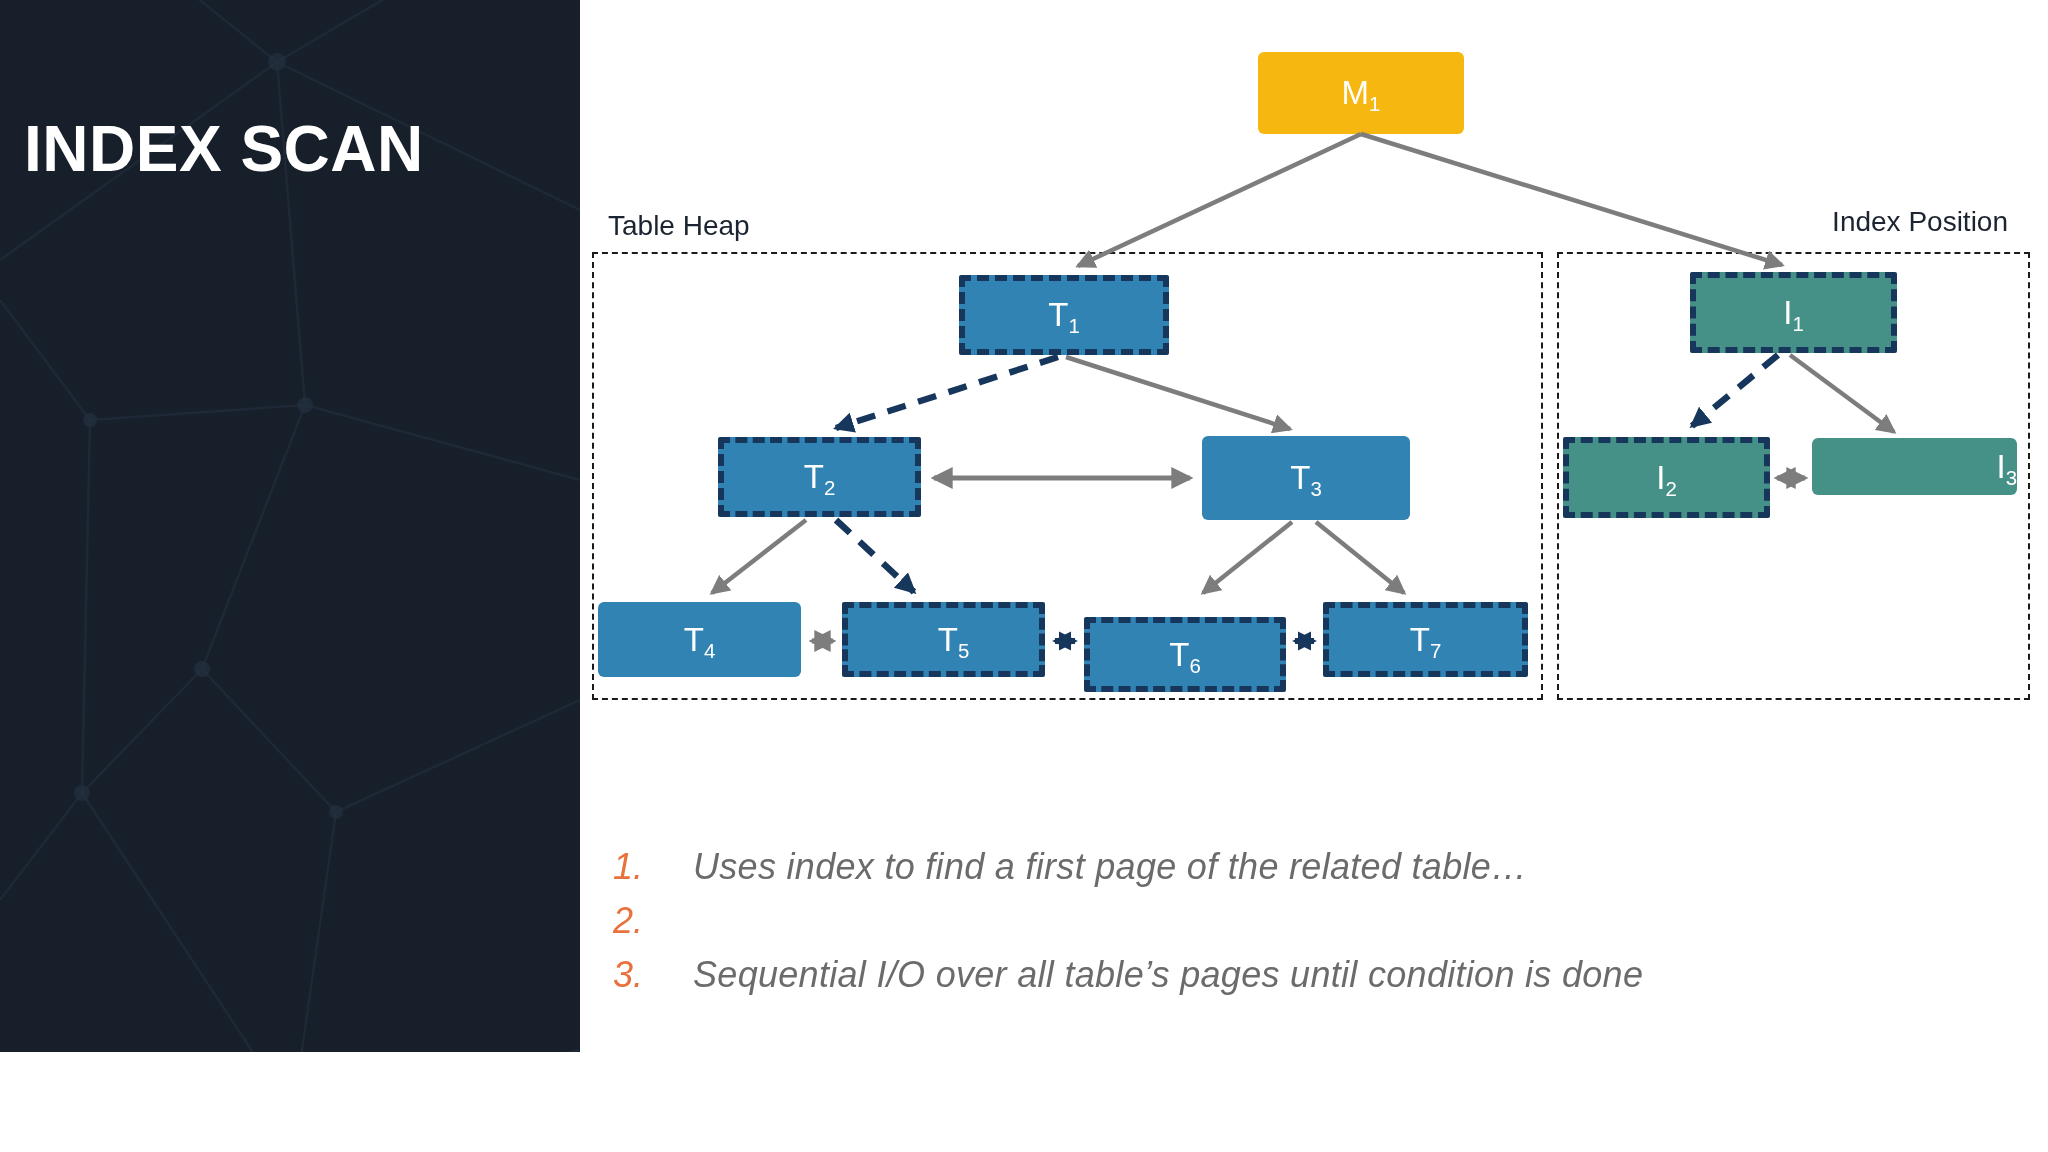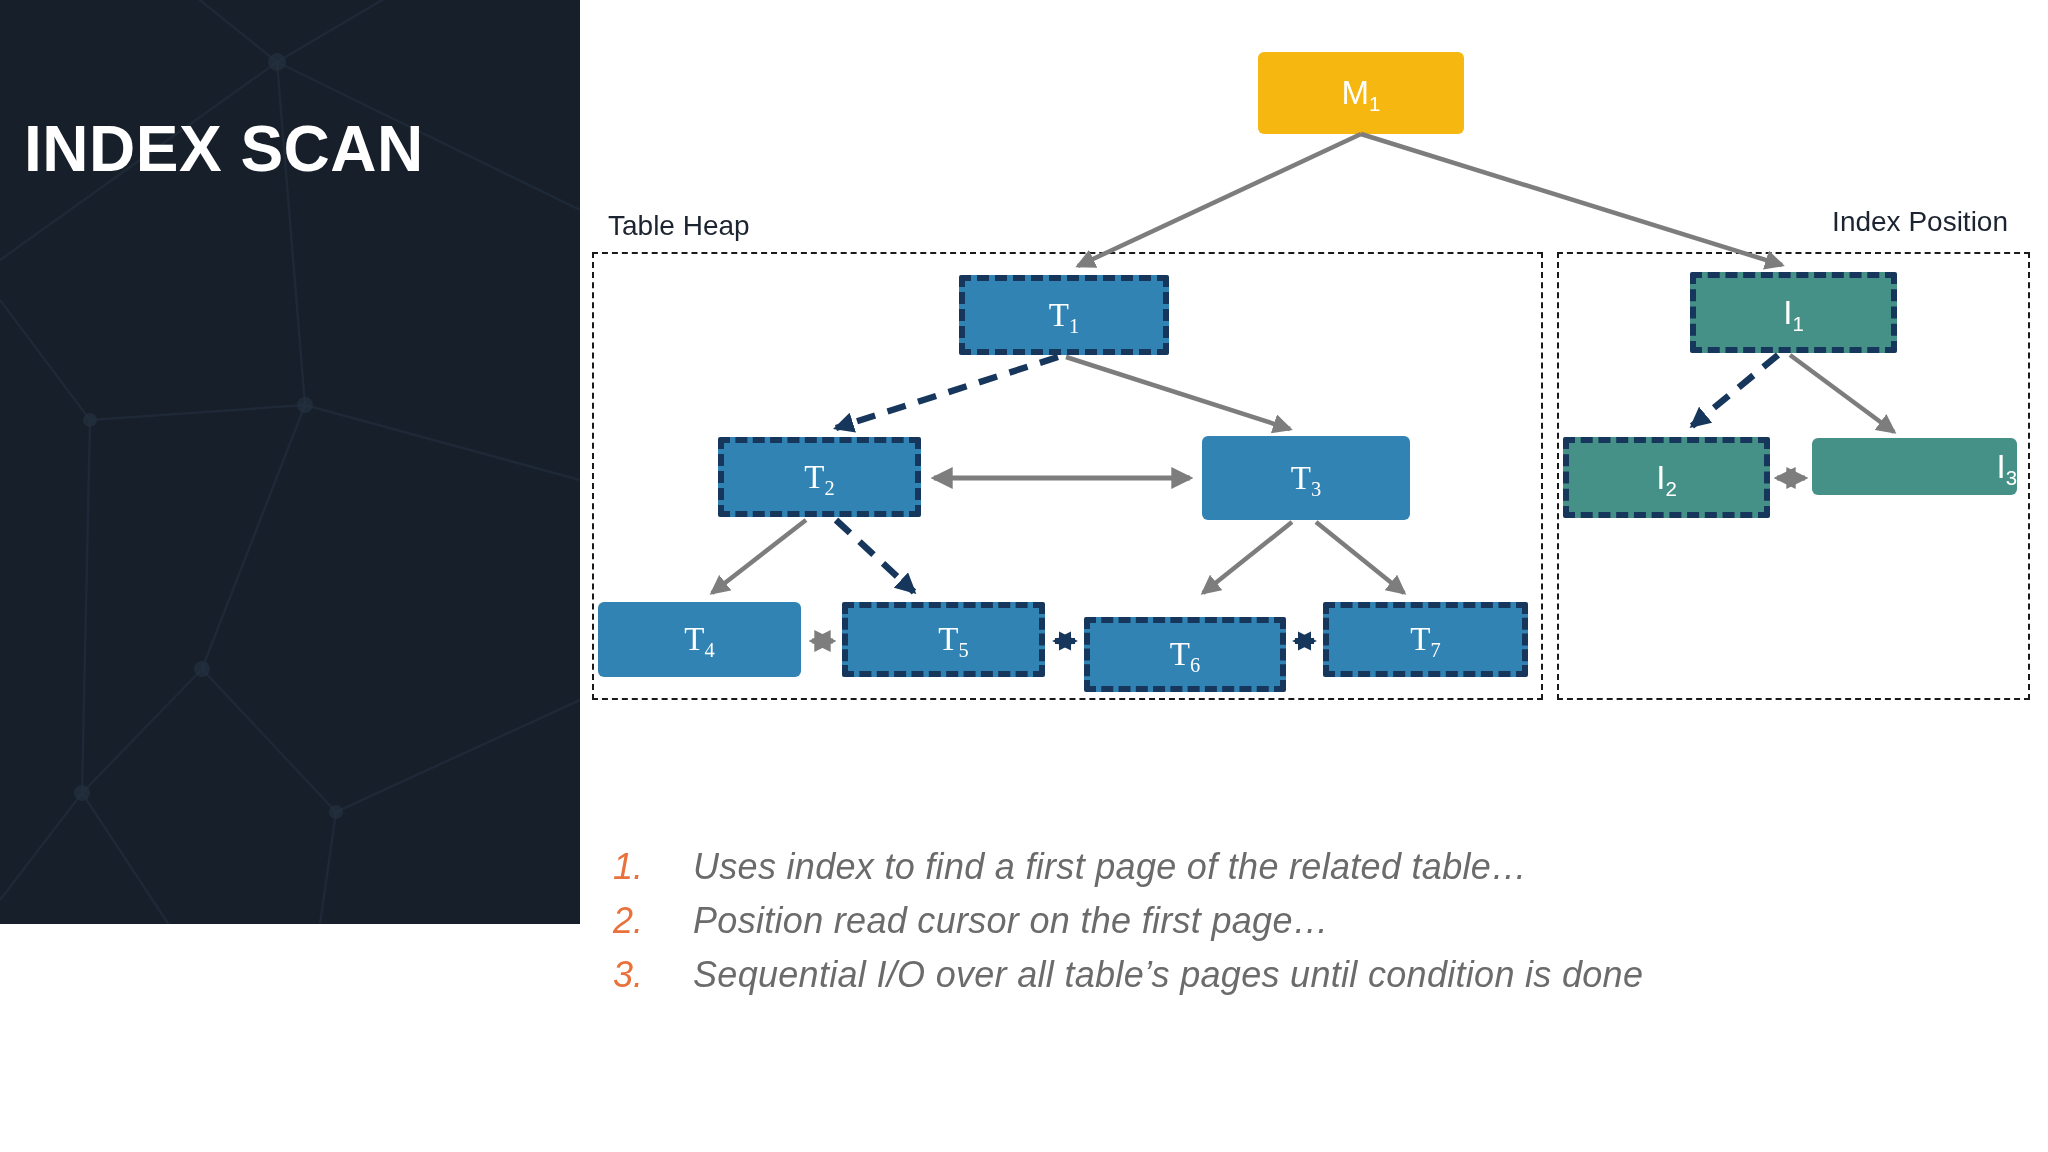--- a/index.html
+++ b/index.html
@@ -15,21 +15,21 @@
   }
   *{margin:0;padding:0;box-sizing:border-box;}
   html,body{width:2048px;height:1152px;}
   body{
     font-family:"Liberation Sans", sans-serif;
     background:#ffffff;
     position:relative;
     overflow:hidden;
   }
   .sidebar{
-    position:absolute;left:0;top:0;width:580px;height:924px;
+    position:absolute;left:0;top:0;width:580px;height:1052px;
     background:var(--sidebar-bg);
     overflow:hidden;
   }
   .sidebar svg.mesh{position:absolute;left:0;top:0;}
   .slide-title{
     position:absolute;left:24px;top:112px;
     color:#ffffff;
     font-size:64px;
     font-weight:800;
     letter-spacing:0.5px;
@@ -48,21 +48,21 @@
     white-space:nowrap;
   }
 
   .node{
     position:absolute;
     display:flex;align-items:center;justify-content:center;
     color:#ffffff;
     font-size:33px;
     border-radius:6px;
   }
-  .node.blue{background:var(--blue);font-family:Liberation Serif, serif;}
+  .node.blue{background:var(--blue);}
   .node.teal{background:var(--teal);}
   .node.yellow{background:var(--yellow);}
   .node.dashed{
     border:6px dashed var(--navy-dash);
     border-radius:2px;
   }
   .node .sub{
     font-size:0.62em;
     position:relative;
     top:0.35em;
@@ -216,19 +216,18 @@
   </g>
 </svg>
 
 <div class="steps">
   <div class="step-row">
     <span class="step-num">1.</span>
     <span class="step-text">Uses index to find a first page of the related table…</span>
   </div>
   <div class="step-row">
     <span class="step-num">2.</span>
-    <span class="step-text">Position read cursor on the first page…</span>
   </div>
   <div class="step-row">
     <span class="step-num">3.</span>
     <span class="step-text">Sequential I/O over all table’s pages until condition is done</span>
   </div>
 </div>
 
 </body></html>

